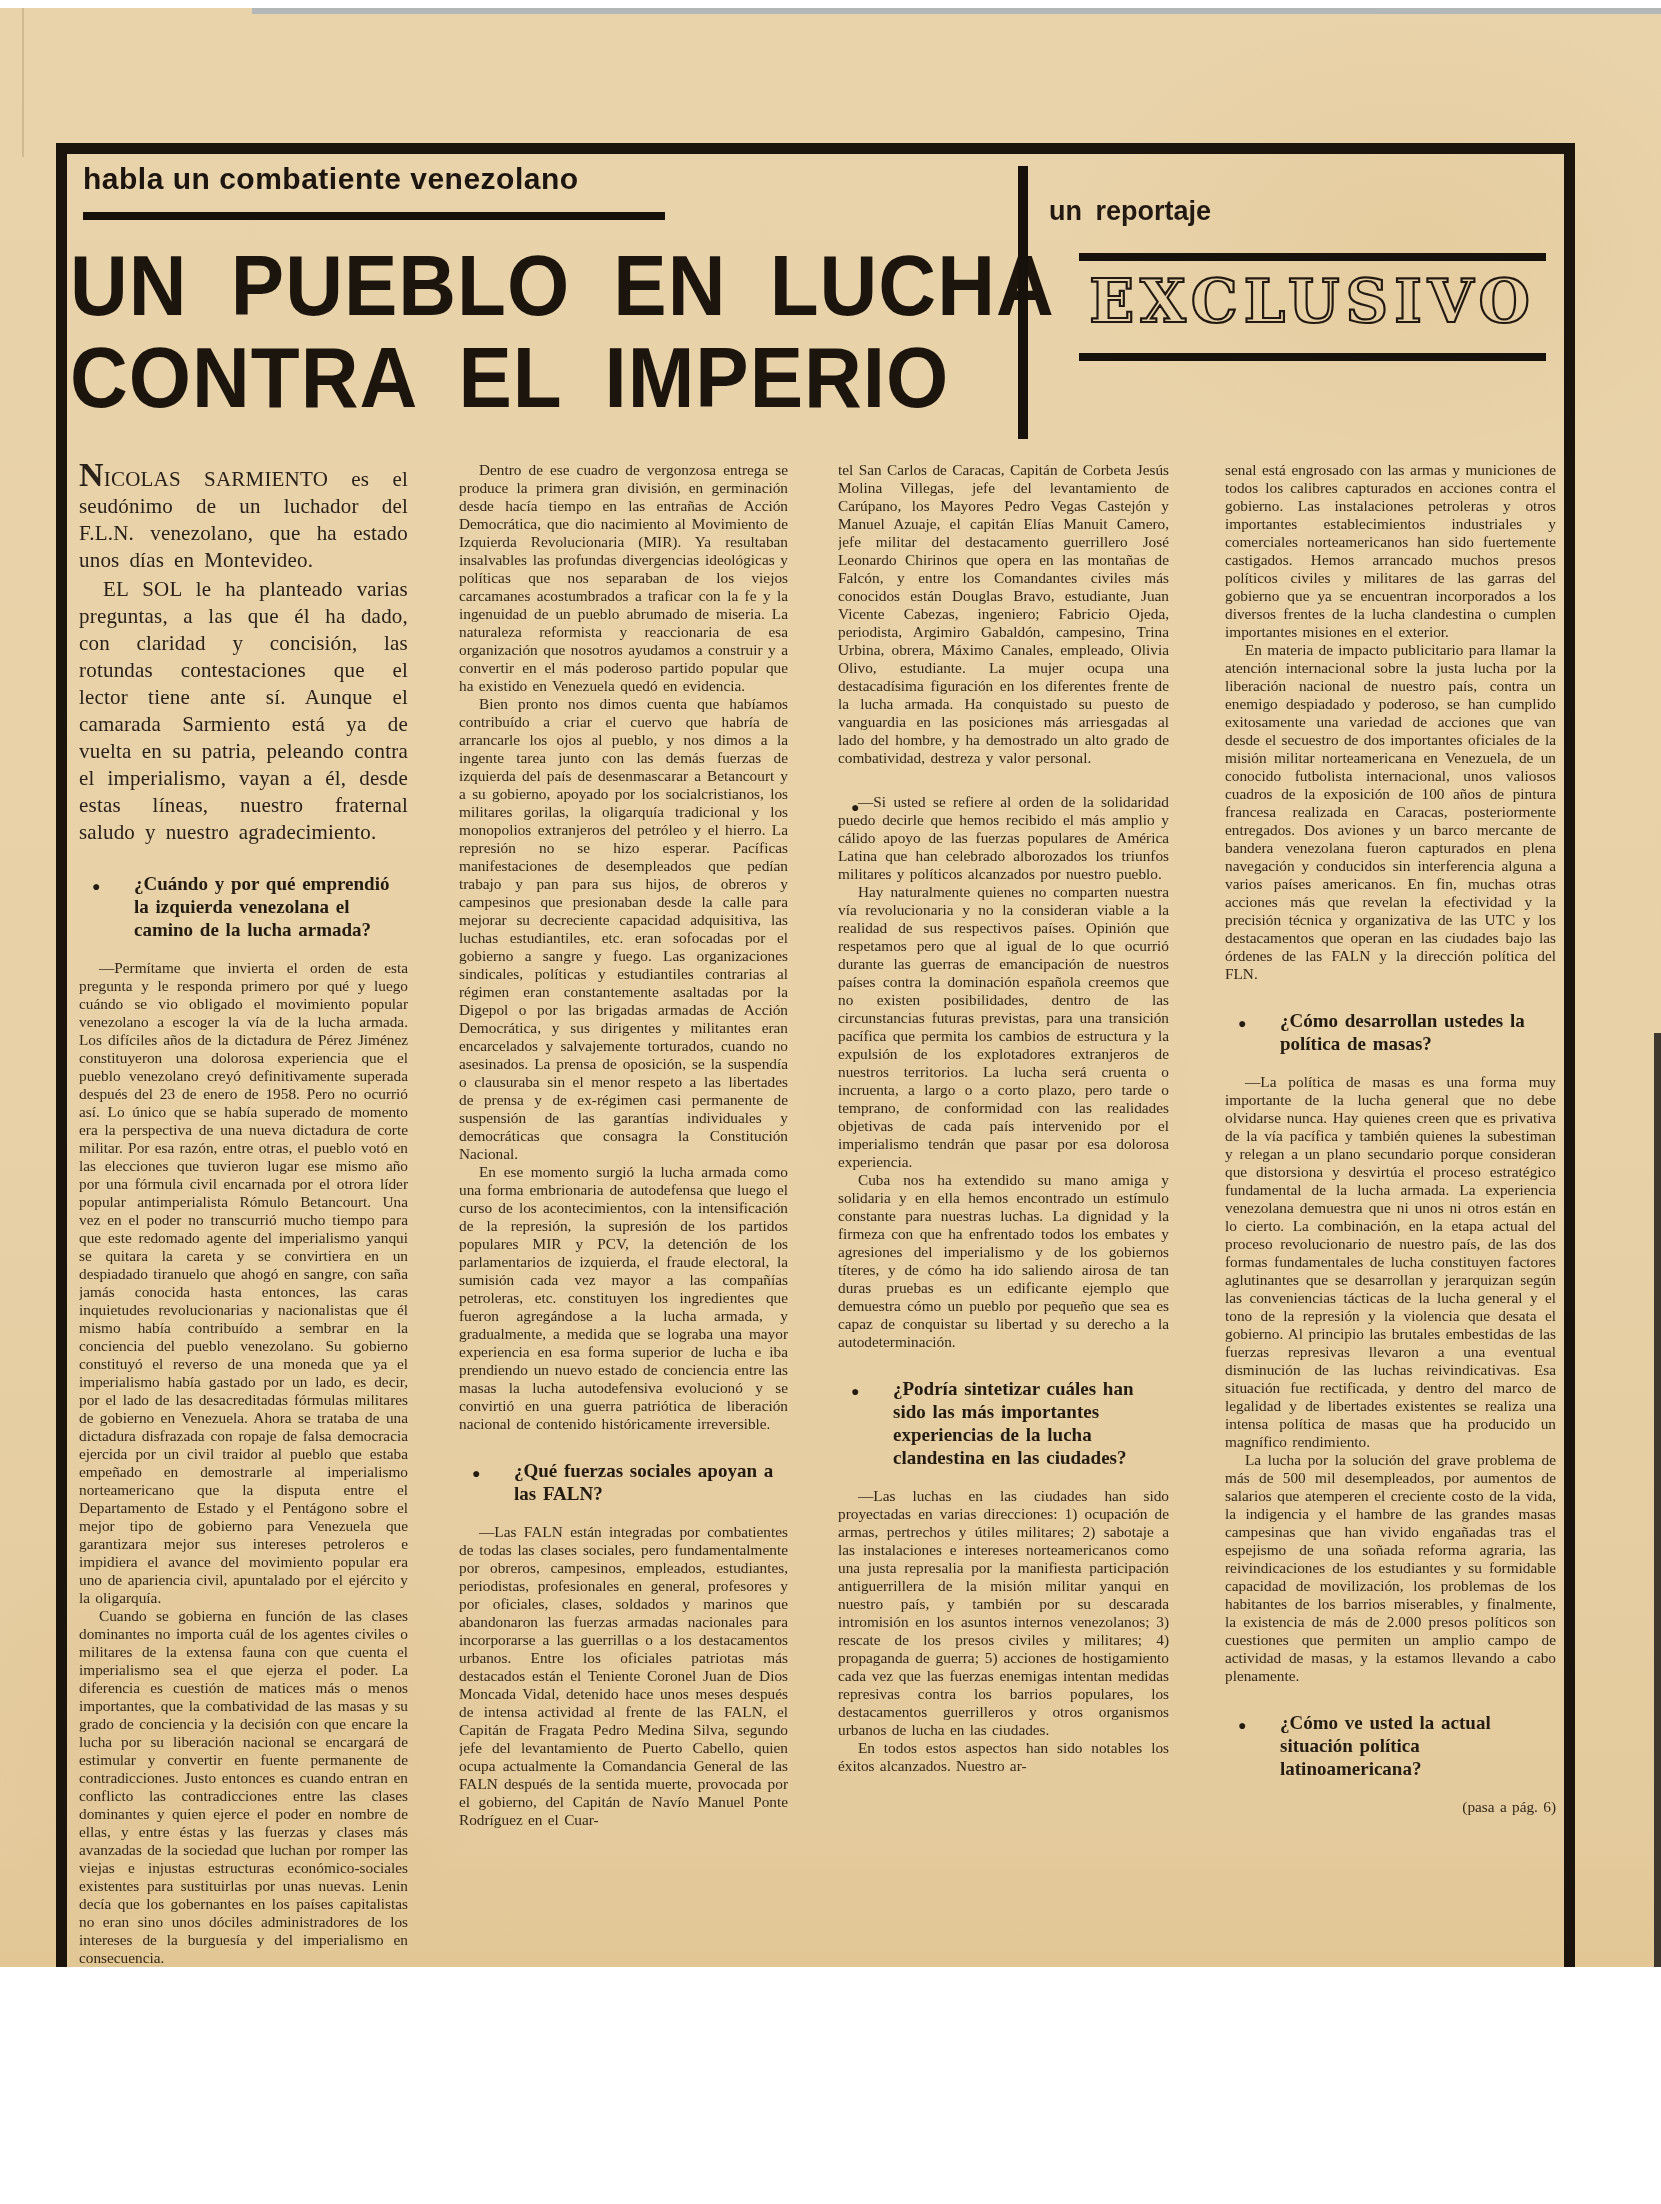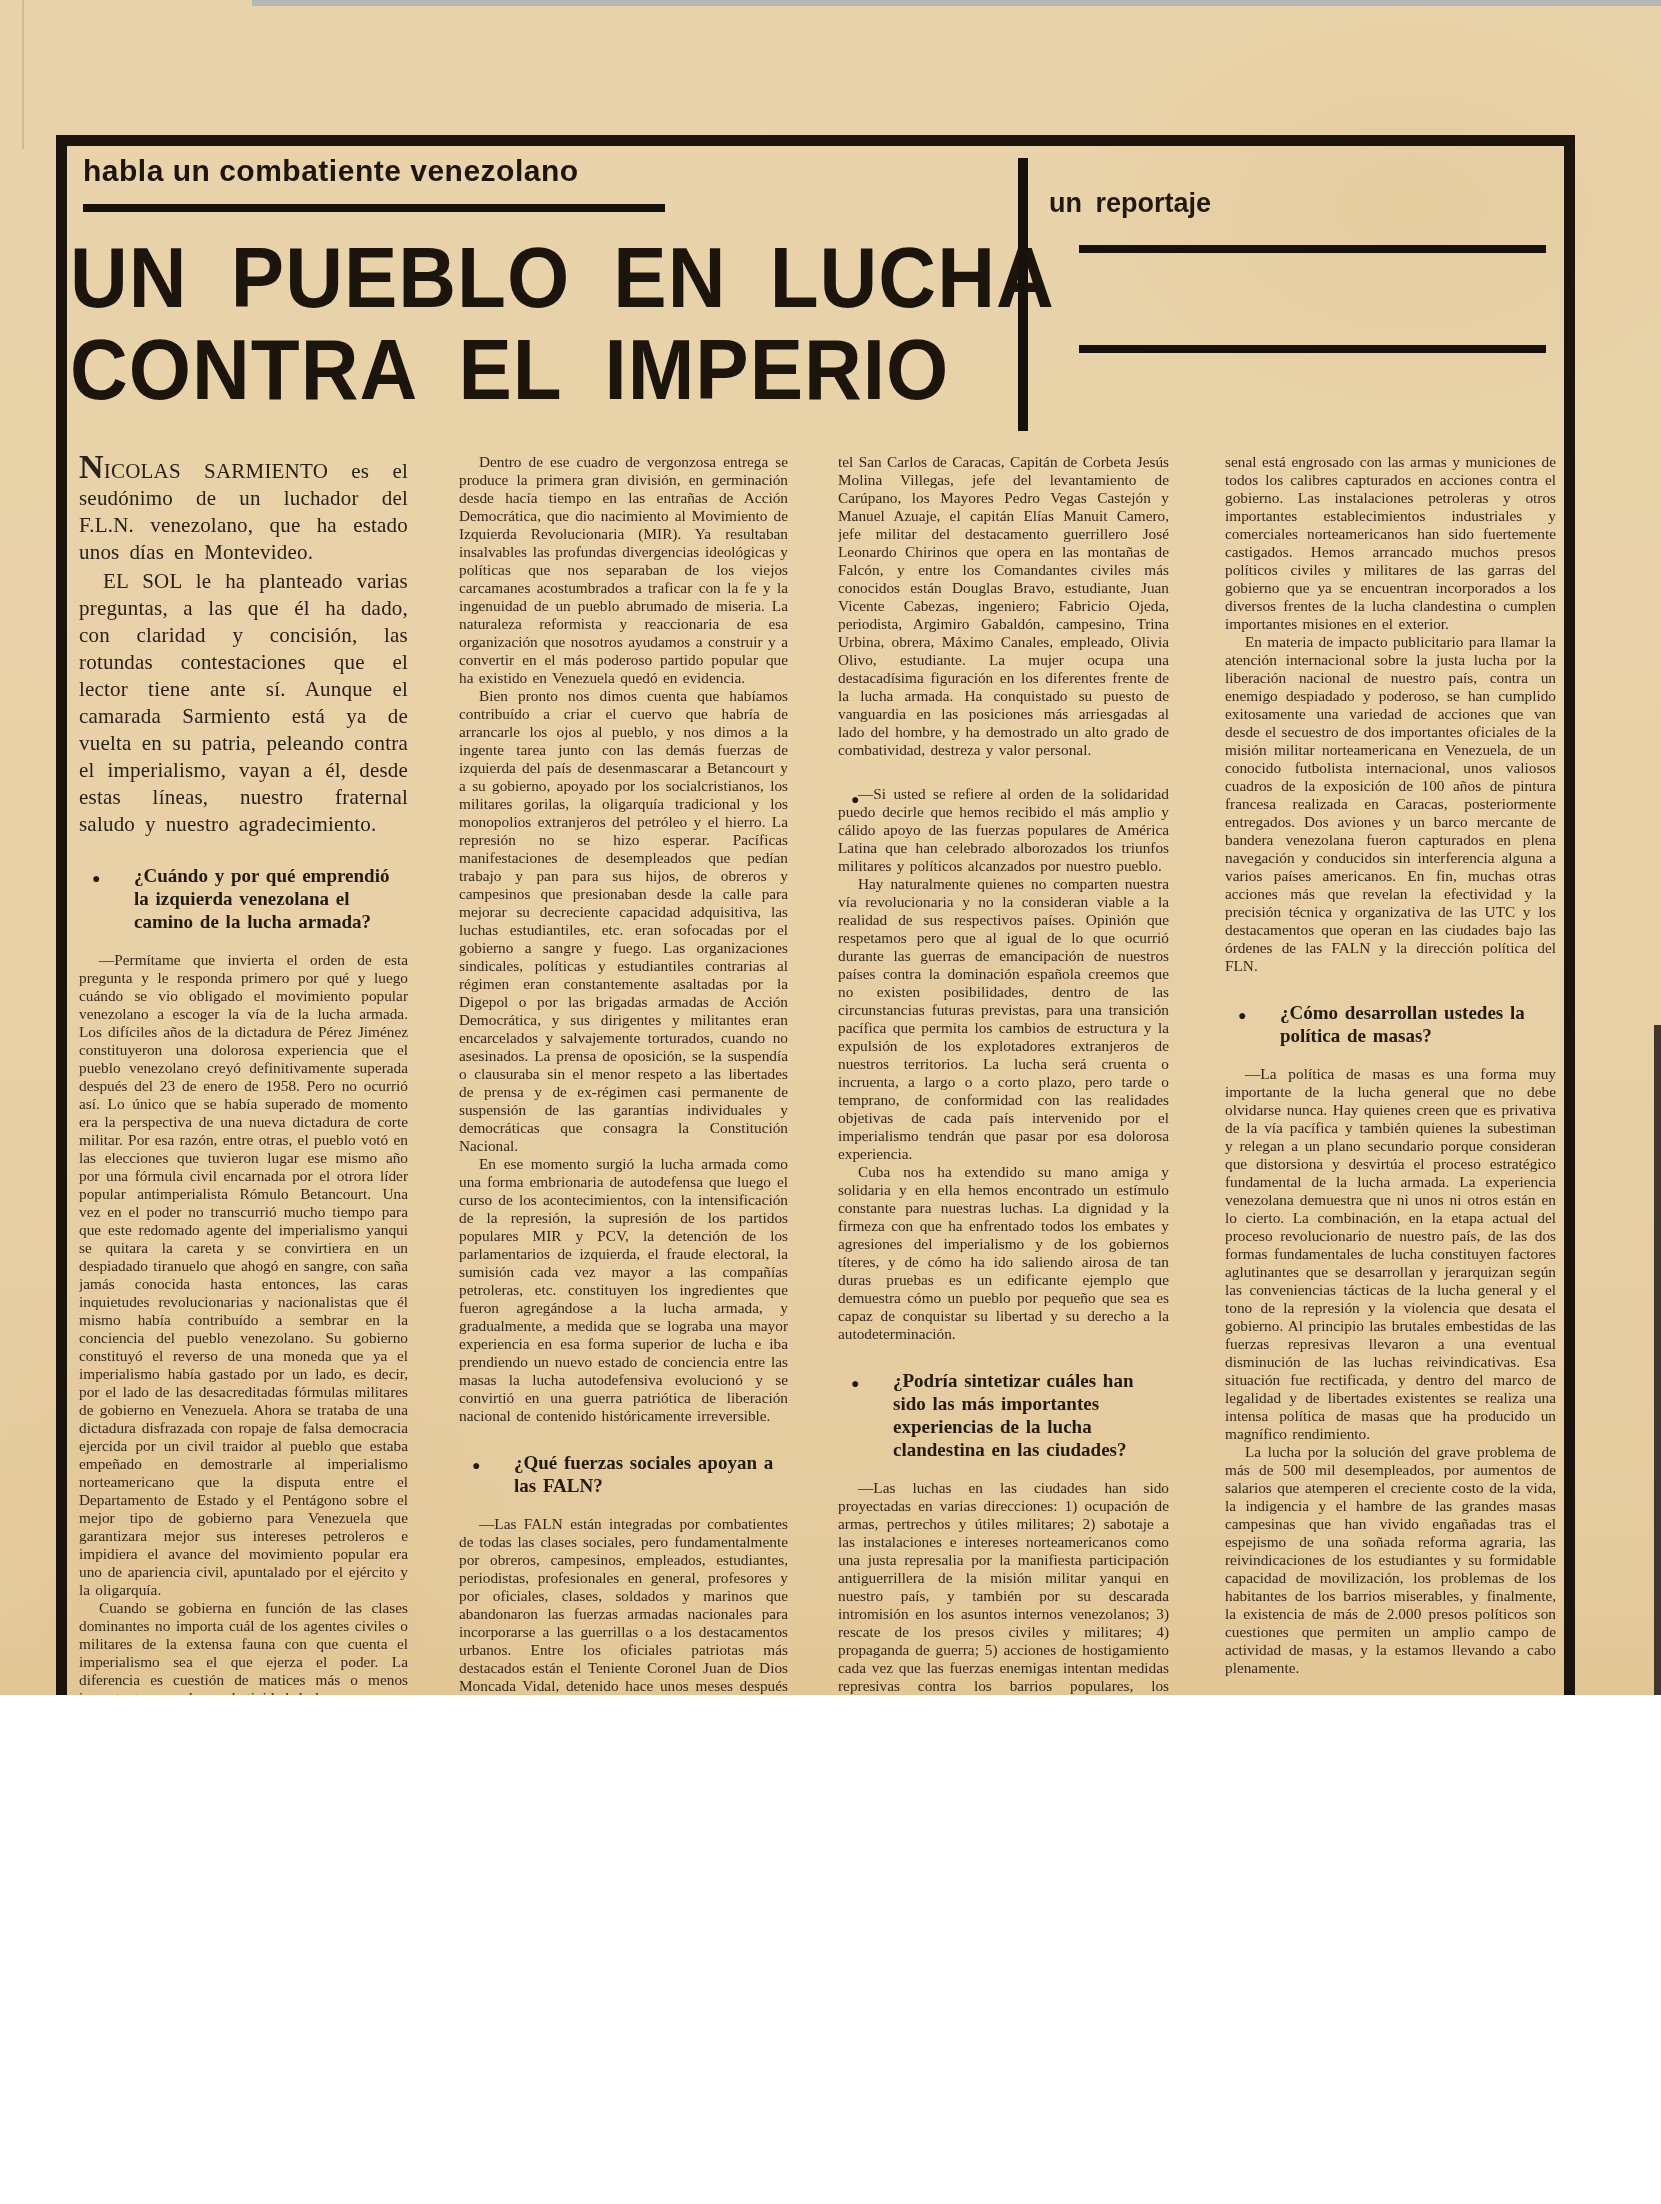--- a/index.html
+++ b/index.html
@@ -1,22 +1,23 @@
 <!DOCTYPE html>
 <html><head>
 <meta charset="utf-8">
 <style>
   html,body{margin:0;padding:0;}
   body{font-family:"Liberation Serif","DejaVu Serif",serif;}
-  .page{position:relative;width:1661px;height:1695px;overflow:hidden;
+  .page{position:relative;width:1661px;height:1959px;overflow:hidden;
     background:
       radial-gradient(416px 297px at 14% 88%, rgba(190,140,60,.10), rgba(0,0,0,0) 70%),
       radial-gradient(495px 337px at 85% 12%, rgba(200,150,70,.10), rgba(0,0,0,0) 70%),
       radial-gradient(297px 218px at 60% 55%, rgba(120,80,30,.05), rgba(0,0,0,0) 70%),
       linear-gradient(180deg,#e9d3aa 0%, #e8d1a7 55%, #e4cb9e 92%, #e2c795 100%);
+    margin-top: 8px;
   }
   
   .edge-top{position:absolute;left:252px;top:0;width:1409px;height:6px;background:#aab1ba;opacity:.85;}
   .edge-bottom{position:absolute;left:0;top:2196px;width:1661px;height:9px;background:#73736d;}
   .edge-right{position:absolute;left:1654px;top:1025px;width:7px;height:1180px;background:#3d372e;}
   .fold-line{position:absolute;left:22px;top:0;width:2px;height:149px;background:rgba(90,70,40,.18);}
 
   
   .frame{position:absolute;left:56px;top:135px;width:1519px;height:1984px;
     box-sizing:border-box;border:11px solid #1a140c;}
@@ -82,20 +83,21 @@
 
   <div class="title">
     <div class="tl">UN PUEBLO EN LUCHA</div>
     <div class="tl">CONTRA EL IMPERIO</div>
   </div>
 
   <div class="vdivider"></div>
 
   <div class="tagline">un reportaje</div>
   <div class="ex-rule top"></div>
+  <div class="exclusive">EXCLUSIVO</div>
   <div class="ex-rule bottom"></div>
 
   <div class="col col-1">
       <div class="blk intro-first">NICOLAS SARMIENTO es el seudónimo de un luchador del F.L.N. venezolano, que ha estado unos días en Montevideo.</div>
       <div class="blk intro">EL SOL le ha planteado varias preguntas, a las que él ha dado, con claridad y concisión, las rotundas contestaciones que el lector tiene ante sí. Aunque el camarada Sarmiento está ya de vuelta en su patria, peleando contra el imperialismo, vayan a él, desde estas líneas, nuestro fraternal saludo y nuestro agradecimiento.</div>
       <div class="blk question"><span class="bullet">●</span><span>¿Cuándo y por qué emprendió la izquierda venezolana el camino de la lucha armada?</span></div>
       <div class="blk para">—Permítame que invierta el orden de esta pregunta y le responda primero por qué y luego cuándo se vio obligado el movimiento popular venezolano a escoger la vía de la lucha armada. Los difíciles años de la dictadura de Pérez Jiménez constituyeron una dolorosa experiencia que el pueblo venezolano creyó definitivamente superada después del 23 de enero de 1958. Pero no ocurrió así. Lo único que se había superado de momento era la perspectiva de una nueva dictadura de corte militar. Por esa razón, entre otras, el pueblo votó en las elecciones que tuvieron lugar ese mismo año por una fórmula civil encarnada por el otrora líder popular antimperialista Rómulo Betancourt. Una vez en el poder no transcurrió mucho tiempo para que este redomado agente del imperialismo yanqui se quitara la careta y se convirtiera en un despiadado tiranuelo que ahogó en sangre, con saña jamás conocida hasta entonces, las caras inquietudes revolucionarias y nacionalistas que él mismo había contribuído a sembrar en la conciencia del pueblo venezolano. Su gobierno constituyó el reverso de una moneda que ya el imperialismo había gastado por un lado, es decir, por el lado de las desacreditadas fórmulas militares de gobierno en Venezuela. Ahora se trataba de una dictadura disfrazada con ropaje de falsa democracia ejercida por un civil traidor al pueblo que estaba empeñado en demostrarle al imperialismo norteamericano que la disputa entre el Departamento de Estado y el Pentágono sobre el mejor tipo de gobierno para Venezuela que garantizara mejor sus intereses petroleros e impidiera el avance del movimiento popular era uno de apariencia civil, apuntalado por el ejército y la oligarquía.</div>
       <div class="blk para">Cuando se gobierna en función de las clases dominantes no importa cuál de los agentes civiles o militares de la extensa fauna con que cuenta el imperialismo sea el que ejerza el poder. La diferencia es cuestión de matices más o menos importantes, que la combatividad de las masas y su grado de conciencia y la decisión con que encare la lucha por su liberación nacional se encargará de estimular y convertir en fuente permanente de contradicciones. Justo entonces es cuando entran en conflicto las contradicciones entre las clases dominantes y quien ejerce el poder en nombre de ellas, y entre éstas y las fuerzas y clases más avanzadas de la sociedad que luchan por romper las viejas e injustas estructuras económico-sociales existentes para sustituirlas por unas nuevas. Lenin decía que los gobernantes en los países capitalistas no eran sino unos dóciles administradores de los intereses de la burguesía y del imperialismo en consecuencia.</div>
     </div>
   <div class="col col-2">

